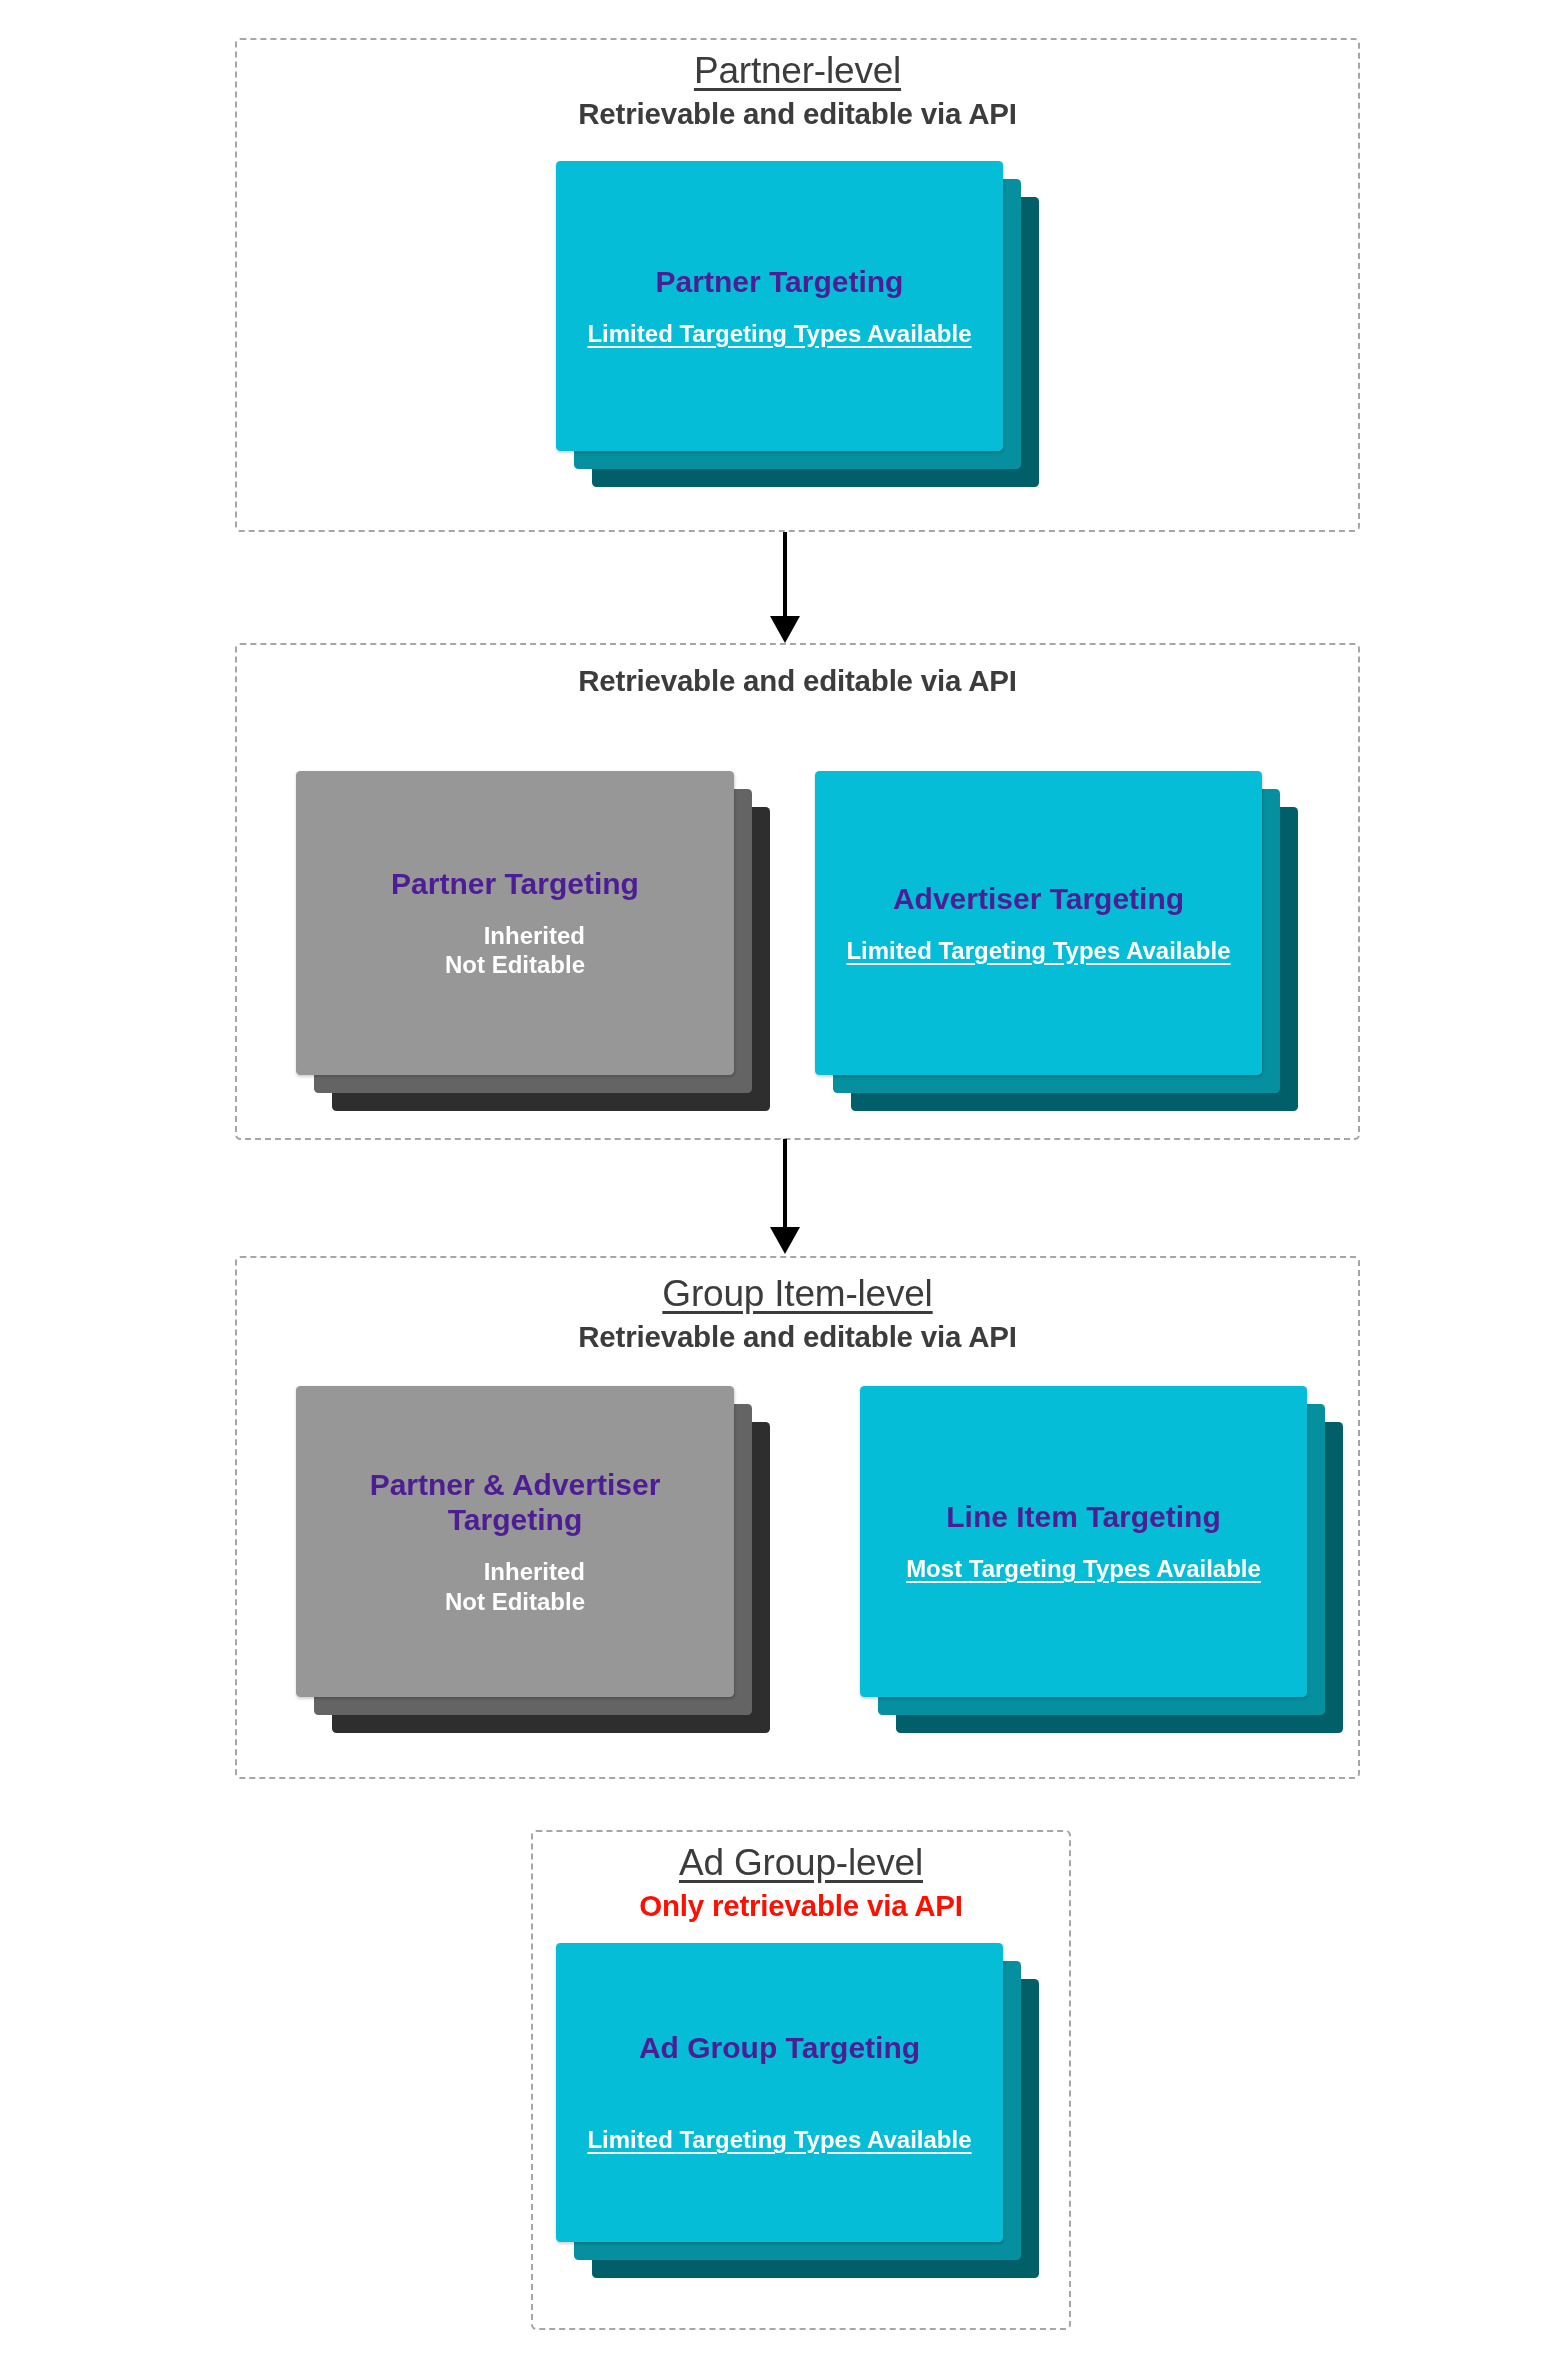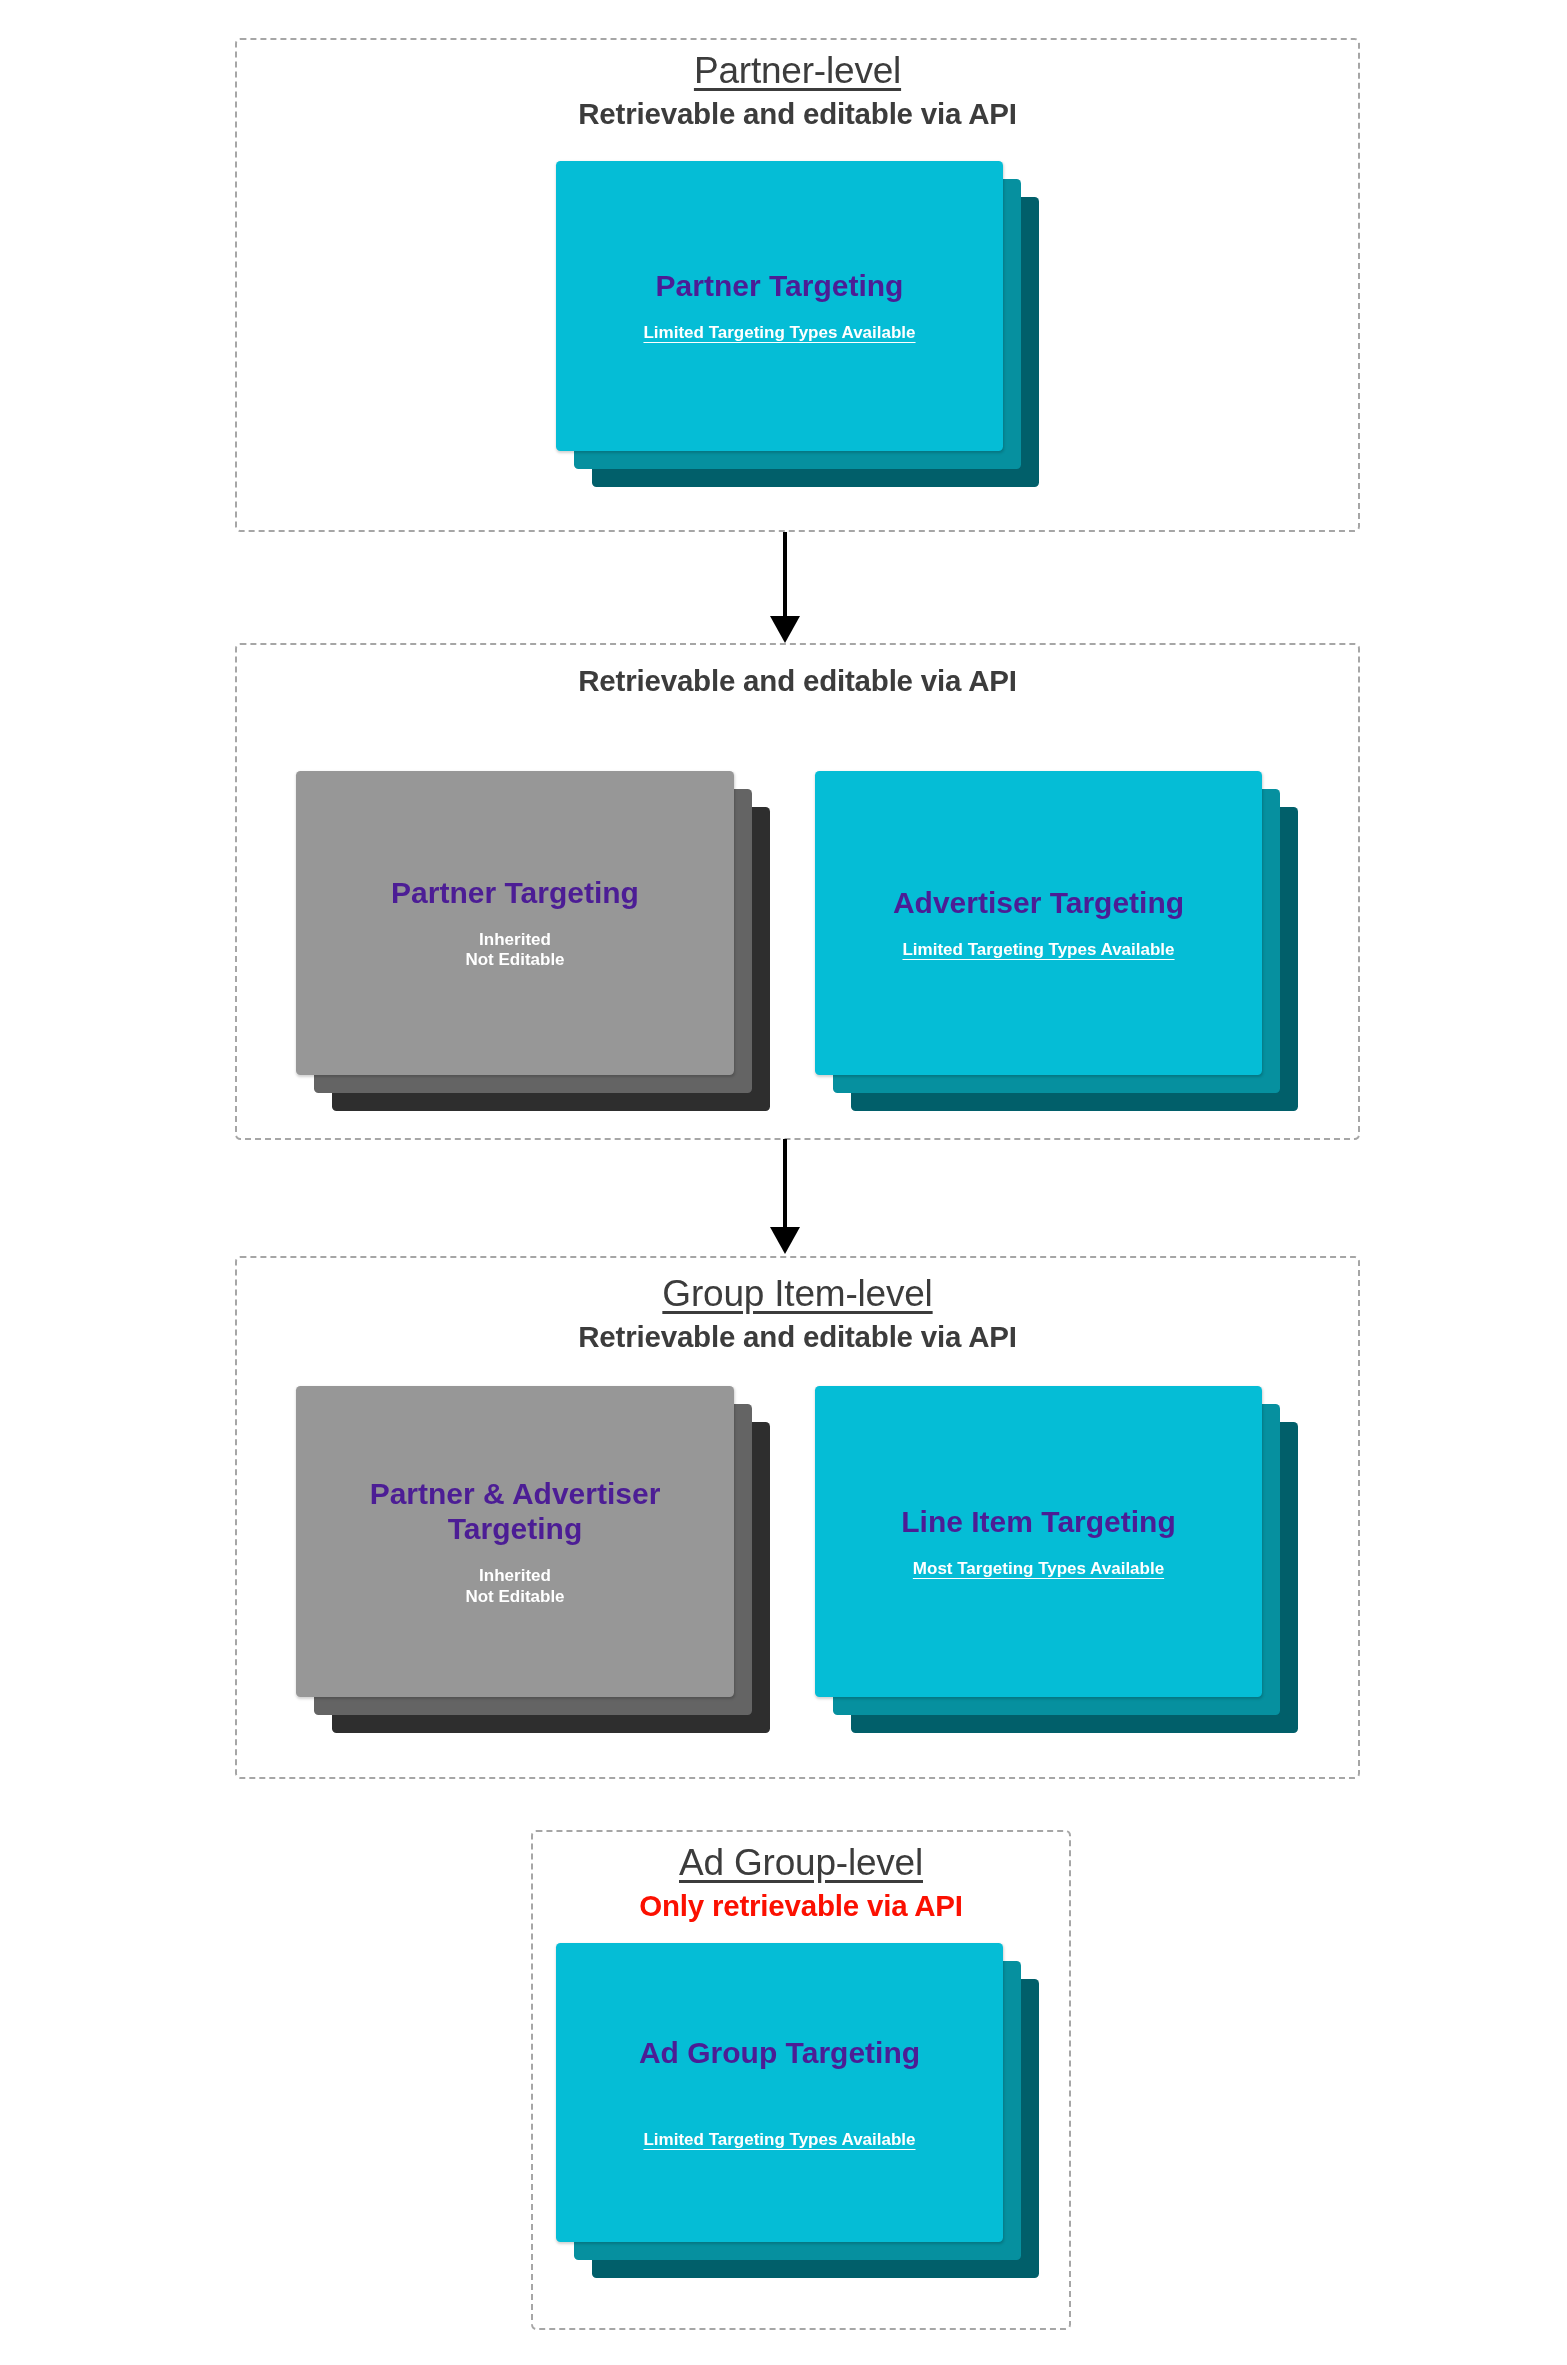--- a/index.html
+++ b/index.html
@@ -100,23 +100,23 @@
     color: #4c1d95;
     font-weight: bold;
     font-size: 30px;
     line-height: 1.18;
     text-align: center;
     padding: 0 14.3px;
   }
   .card-sub {
     color: #ffffff;
     font-weight: bold;
-    font-size: 17px;
+    font-size: 24px;
     line-height: 1.22;
-    text-align: center;
+    text-align: right;
     margin-top: 19.6px;
     padding: 0 9px;
   }
   .card-sub.underlined {
     text-decoration: underline;
     text-underline-offset: 3.6px;
   }
 
   
   .arrow {
@@ -207,21 +207,21 @@
   <div class="card-stack gray" style="left:296px; top:1386px; width:482px; height:348px;">
     <div class="card-layer back" style="width:438px; height:311px;"></div>
     <div class="card-layer mid" style="width:438px; height:311px;"></div>
     <div class="card-layer front" style="width:438px; height:311px;">
       <div class="card-title">Partner &amp; Advertiser Targeting</div>
       <div class="card-sub" style="white-space:pre-line;">Inherited
 Not Editable</div>
     </div>
   </div>
 
-  <div class="card-stack cyan" style="left:815px; top:1386px; width:482px; height:348px;">
+  <div class="card-stack cyan" style="left:860px; top:1386px; width:482px; height:348px;">
     <div class="card-layer back" style="width:447px; height:311px;"></div>
     <div class="card-layer mid" style="width:447px; height:311px;"></div>
     <div class="card-layer front" style="width:447px; height:311px;">
       <div class="card-title">Line Item Targeting</div>
       <div class="card-sub underlined">Most Targeting Types Available</div>
     </div>
   </div>
 
   <div class="level-box" style="left:531px; top:1830px; width:540px; height:500px;"></div>
 

